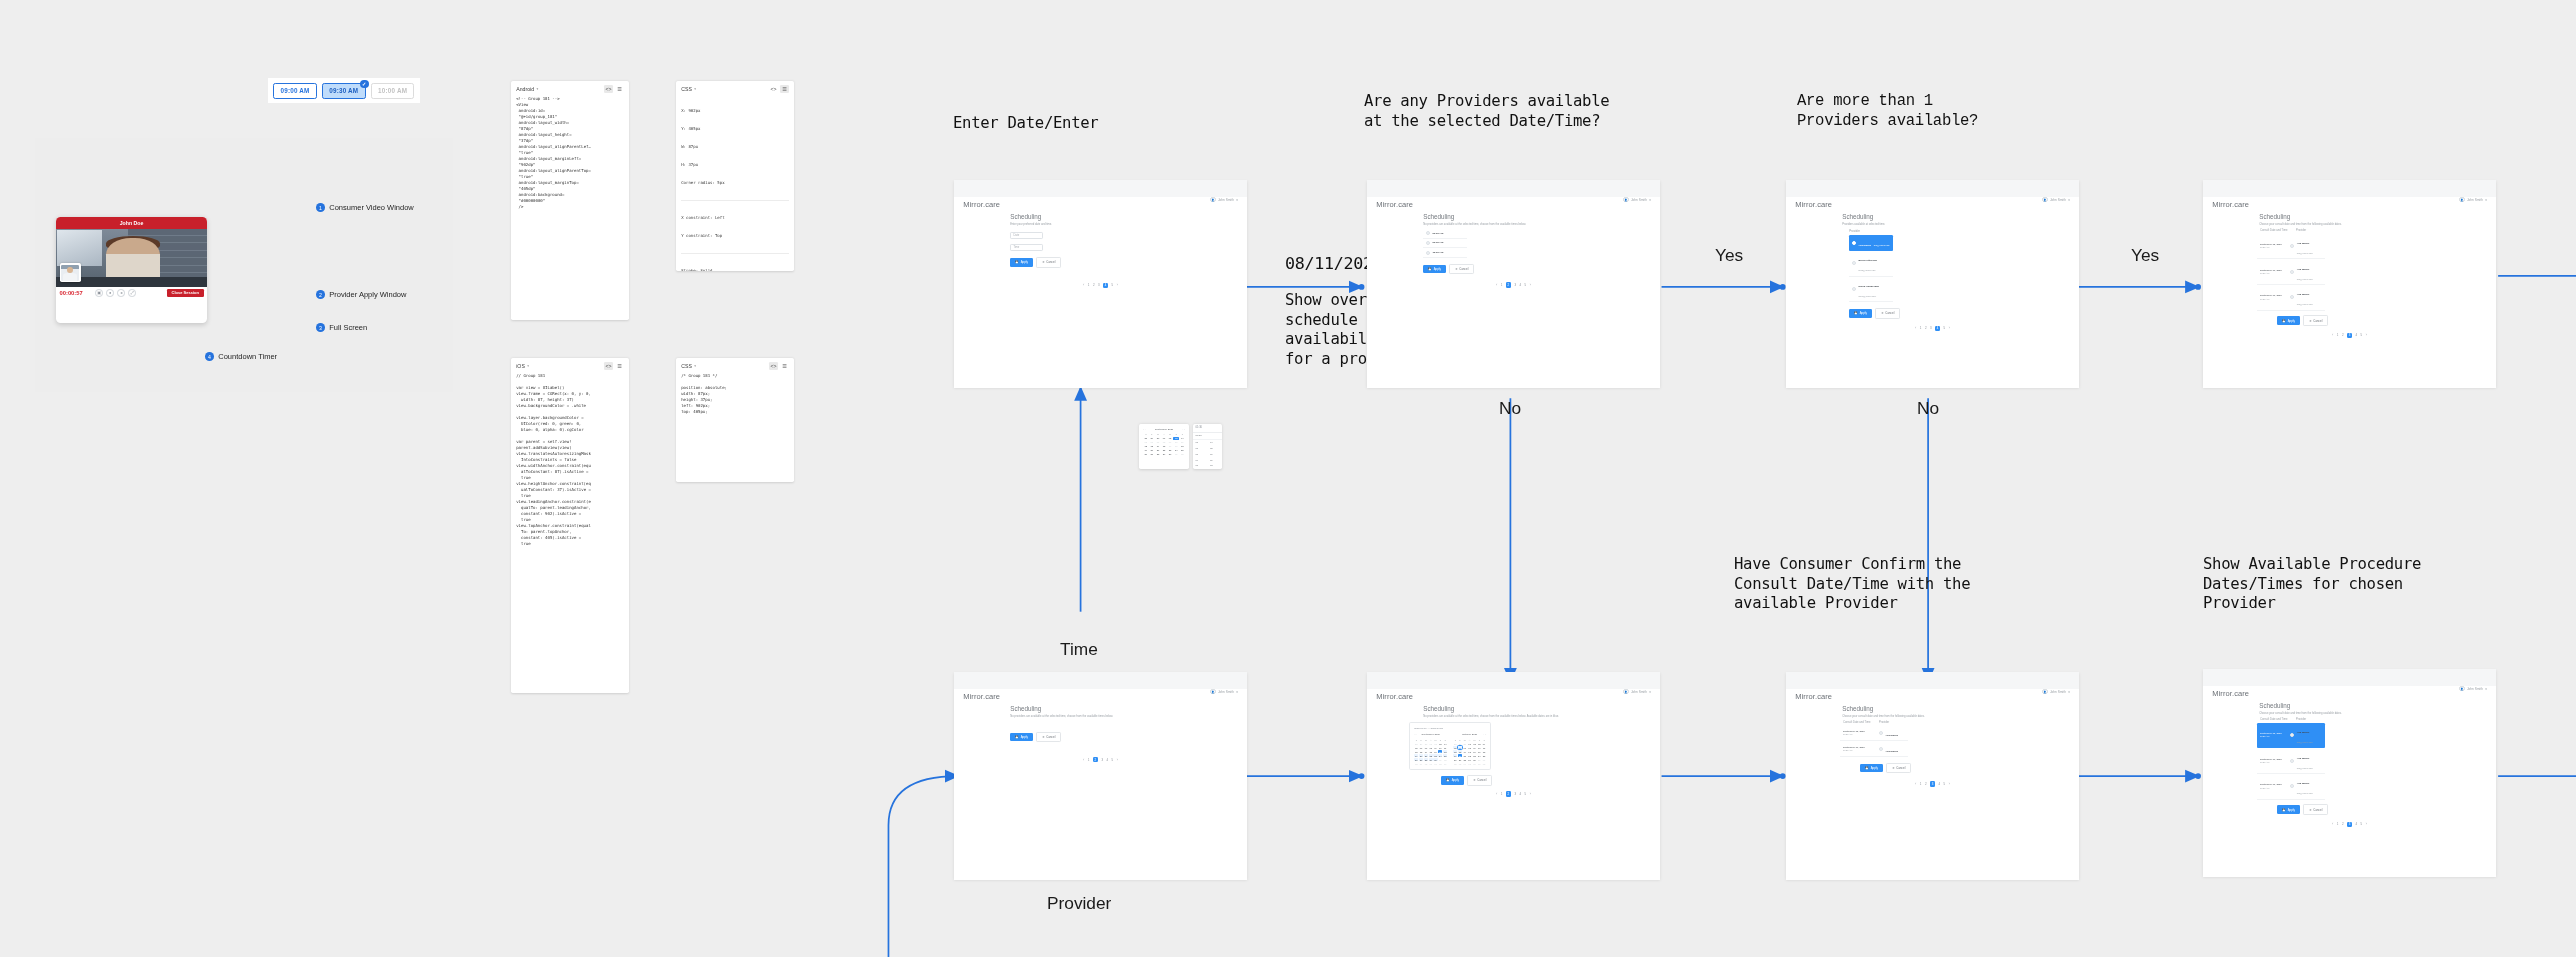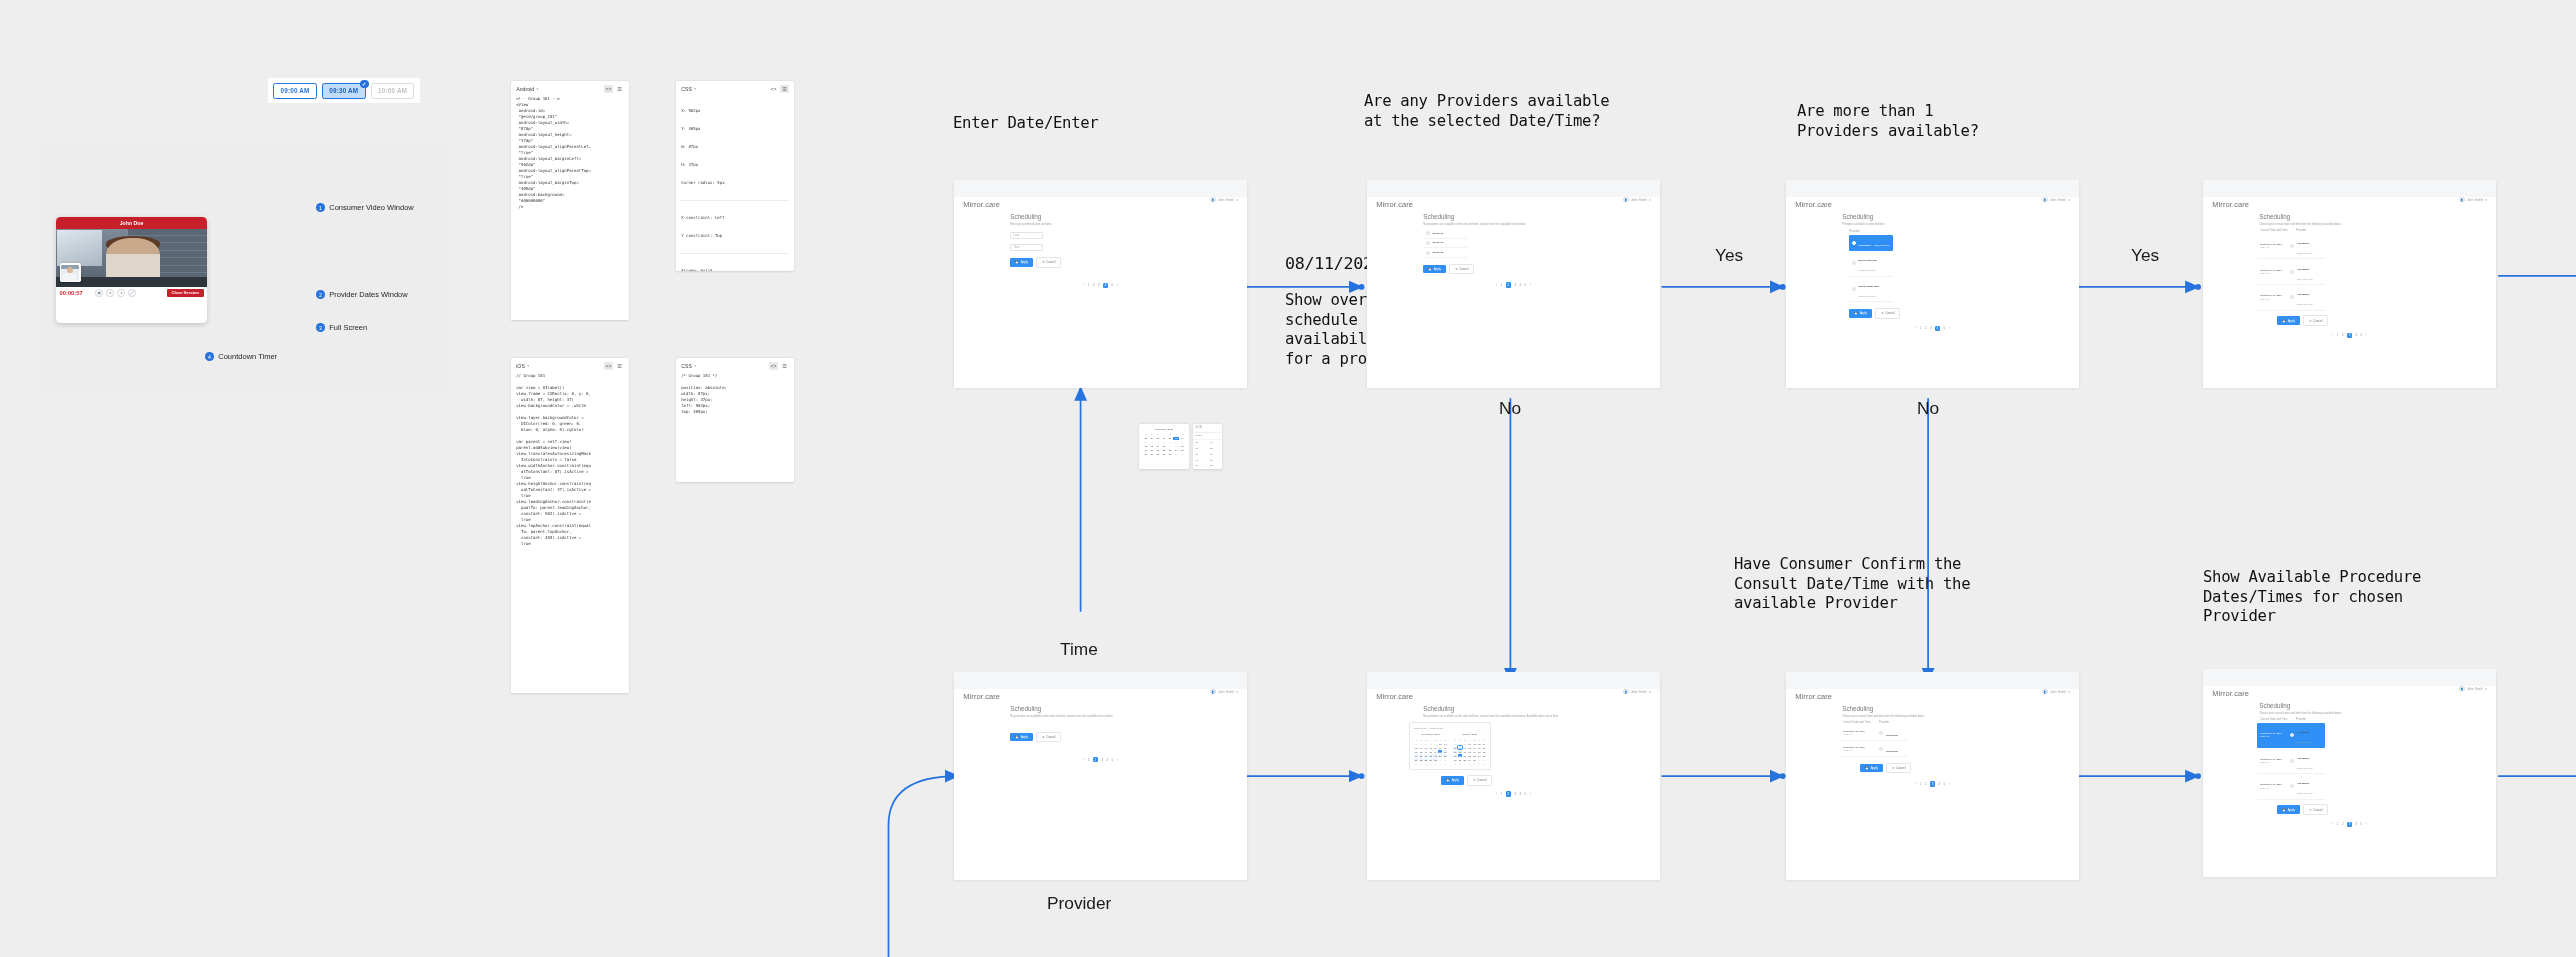--- a/index.html
+++ b/index.html
@@ -388,21 +388,21 @@
       <span class="close-session">Close Session</span>
     </div>
   </div>
 
   <div class="callout" style="left:316px; top:203px;">
     <span class="callout-num">1</span>
     <span class="callout-label">Consumer Video Window</span>
   </div>
   <div class="callout" style="left:316px; top:290px;">
     <span class="callout-num">2</span>
-    <span class="callout-label">Provider Dates Window</span>
+    <span class="callout-label">Provider Apply Window</span>
   </div>
   <div class="callout" style="left:316px; top:323px;">
     <span class="callout-num">3</span>
     <span class="callout-label">Full Screen</span>
   </div>
   <div class="callout" style="left:205px; top:352px;">
     <span class="callout-num">4</span>
     <span class="callout-label">Countdown Timer</span>
   </div>
 
@@ -527,37 +527,37 @@
 height: 37px;
 left: 902px;
 top: 405px;</div>
   </div>
 
   <div class="anno abs" style="left:953px; top:114px;">Enter Date/Enter</div>
 
   <div class="anno abs" style="left:1364px; top:92px;">Are any Providers available
 at the selected Date/Time?</div>
 
-  <div class="anno abs" style="left:1797px; top:102px;">Are more than 1
+  <div class="anno abs" style="left:1797px; top:92px;font-family:Liberation Mono, monospace;">Are more than 1
 Providers available?</div>
 
 
   <div class="anno abs" style="left:1285px; top:254px; font-size:16.7px;">08/11/2020</div>
 
   <div class="anno abs" style="left:1285px; top:291px;">Show overall
 schedule
 availability
 for a provider</div>
 
 
   <div class="anno abs" style="left:1734px; top:555px;">Have Consumer Confirm the
 Consult Date/Time with the
 available Provider</div>
 
-  <div class="anno abs" style="left:2203px; top:555px;margin-top:13px;">Show Available Procedure
+  <div class="anno abs" style="left:2203px; top:555px;">Show Available Procedure
 Dates/Times for chosen
 Provider</div>
 
   <div class="edge-label abs" style="left:1060px; top:639px;">Time</div>
   <div class="edge-label abs" style="left:1047px; top:893px;">Provider</div>
   <div class="edge-label abs" style="left:1715px; top:245px;">Yes</div>
   <div class="edge-label abs" style="left:2131px; top:245px;">Yes</div>
   <div class="edge-label abs" style="left:1499px; top:398px;">No</div>
   <div class="edge-label abs" style="left:1917px; top:398px;">No</div>
 

